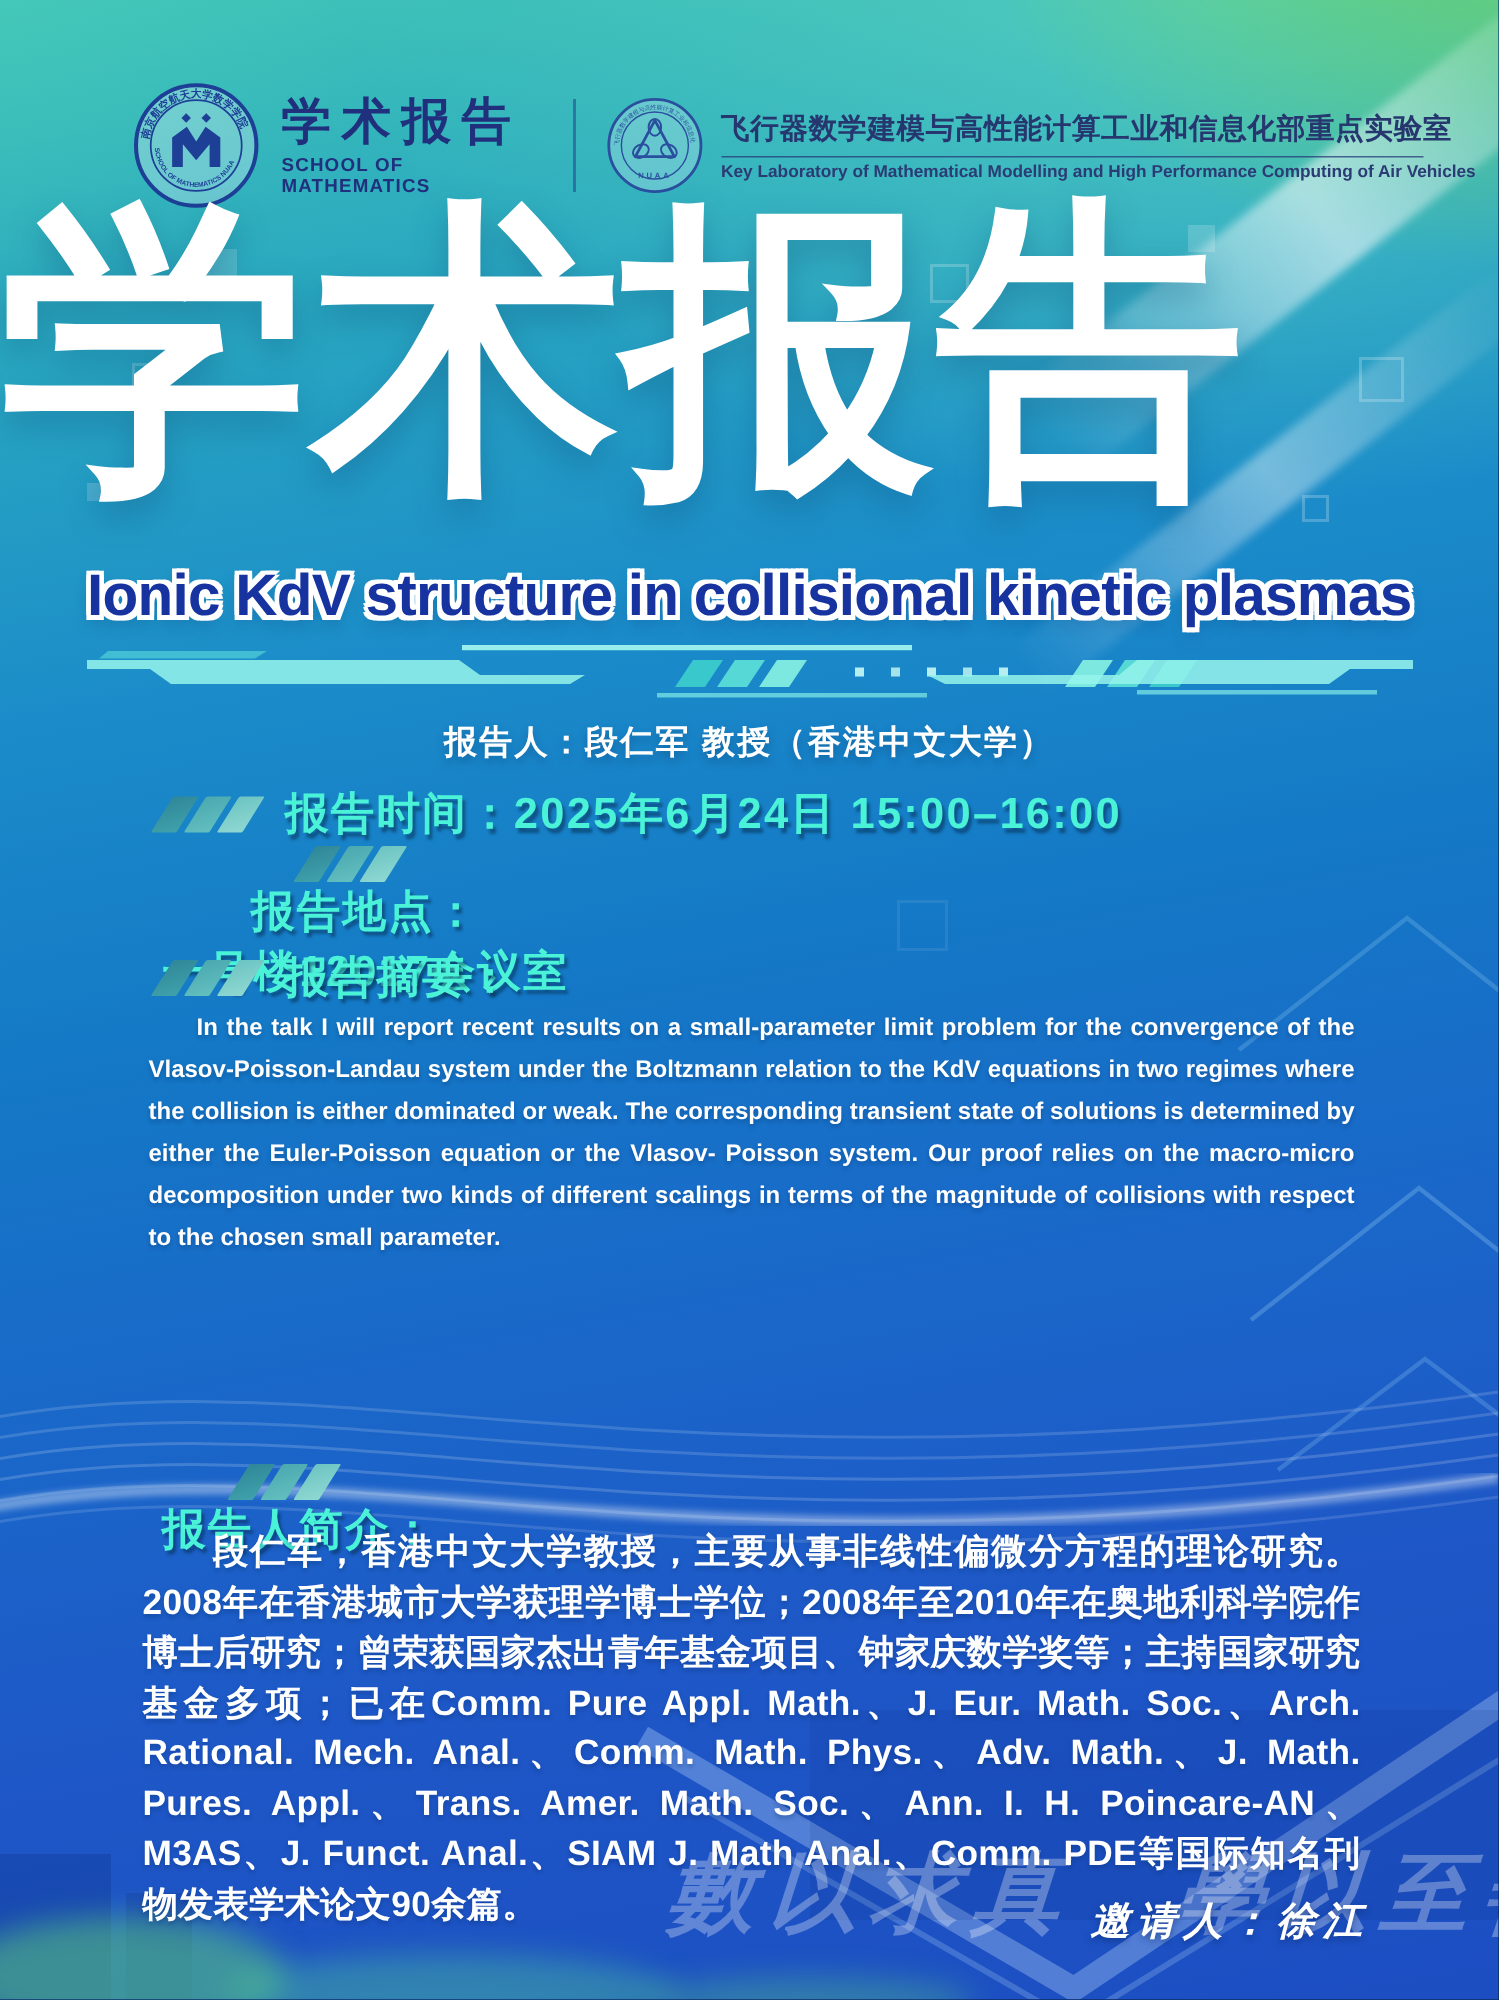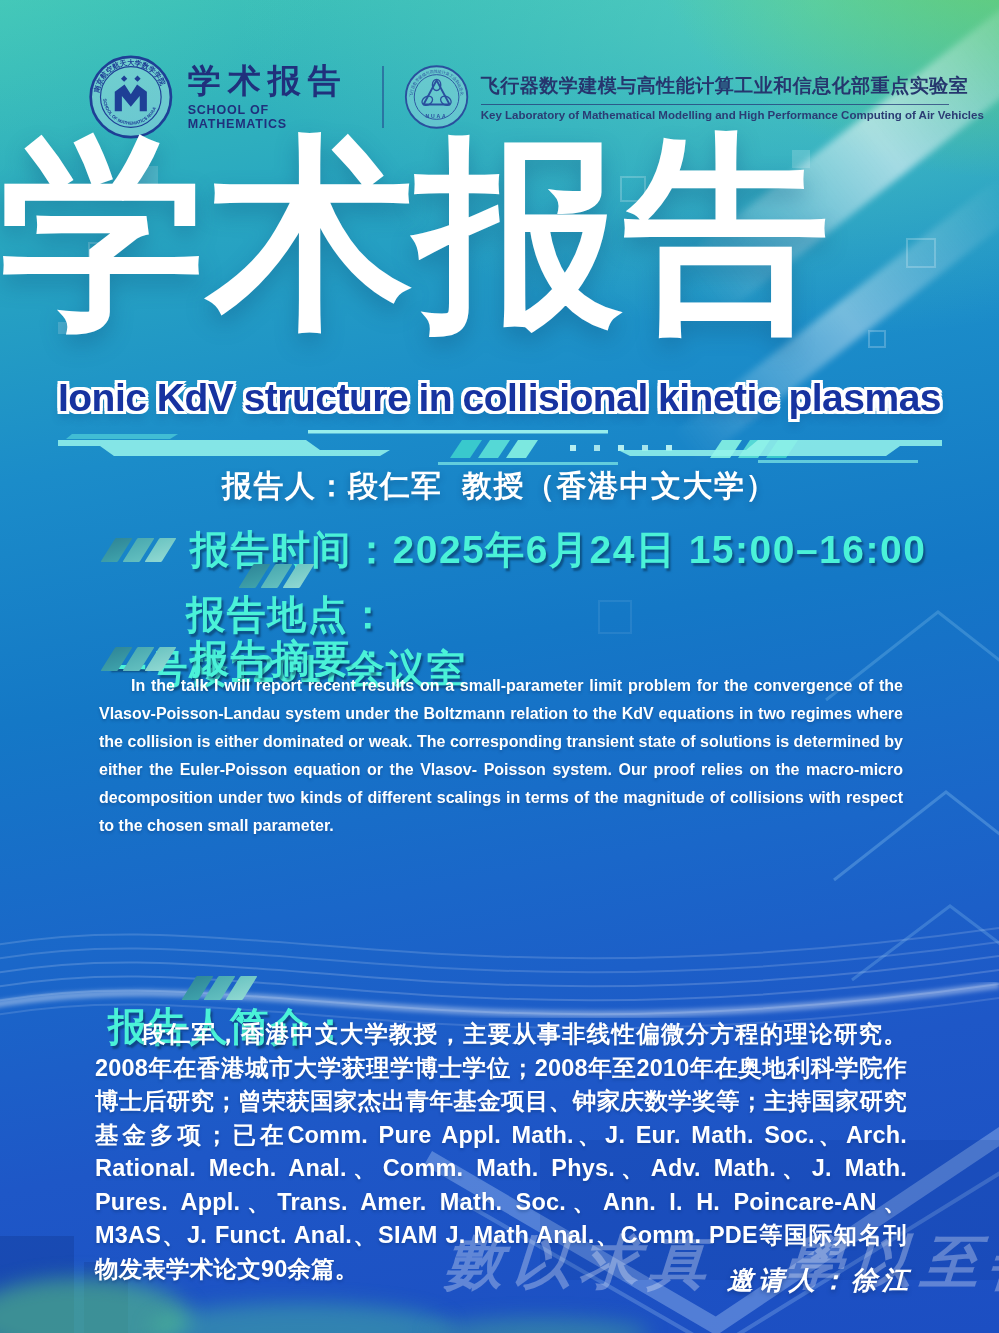--- a/index.html
+++ b/index.html
@@ -34,32 +34,32 @@
   .main-title{position:absolute;top:128px;left:0;width:100%;text-align:left;margin:0;
     font-size:206px;line-height:1.03;font-weight:900;color:#ffffff;letter-spacing:2px;white-space:nowrap;
     text-shadow:0 10px 22px rgba(15,80,125,.35);}
   .en-title{position:absolute;top:376px;left:0;width:100%;text-align:center;margin:0;
     font-size:39px;font-weight:800;color:#1733a0;letter-spacing:-.5px;white-space:nowrap;
     text-shadow:
       -3px -3px 0 #fff,3px -3px 0 #fff,-3px 3px 0 #fff,3px 3px 0 #fff,
       0 -3px 0 #fff,0 3px 0 #fff,-3px 0 0 #fff,3px 0 0 #fff,
       0 6px 10px rgba(10,50,110,.35);}
   .techdiv{position:absolute;top:424px;left:58px;width:884px;height:44px;pointer-events:none;}
-  .speaker{position:absolute;top:466px;left:0;width:100%;text-align:center;
-    font-size:30px;font-weight:800;color:#fff;letter-spacing:1.5px;
-    text-shadow:0 3px 6px rgba(10,60,110,.4);font-family:Liberation Mono, monospace;}
+  .speaker{position:absolute;top:480px;left:0;width:100%;text-align:center;
+    font-size:22px;font-weight:800;color:#fff;letter-spacing:1.5px;
+    text-shadow:0 3px 6px rgba(10,60,110,.4);}
   
   .row{position:absolute;left:108px;display:flex;align-items:center;}
   .slashes{display:inline-flex;margin-right:16px;}
   .slashes i{display:block;width:17px;height:24px;margin-right:5px;transform:skewX(-32deg);border-radius:1px;}
   .slashes i:nth-child(1){background:linear-gradient(160deg,#2f8798,#3fa2ab);}
   .slashes i:nth-child(2){background:linear-gradient(160deg,#4aa9b0,#63bfbf);}
   .slashes i:nth-child(3){background:linear-gradient(160deg,#6cc4c2,#8fd8d2);}
   .cyan{color:#4af2d8;font-weight:800;letter-spacing:1.5px;text-shadow:2px 3px 2px rgba(5,45,80,.55);}
-  .row .cyan{font-size:39px;white-space:nowrap;}
+  .row .cyan{font-size:29px;white-space:nowrap;}
   .row-time{top:523px;}
   .row-loc{top:564px;flex-direction:column;}
   .row-abs-h{top:632px;justify-content:flex-end;}
   .row-bio-h{top:976px;flex-direction:column;}
   
   .para{position:absolute;color:#fff;font-weight:700;text-align:justify;margin:0;
     text-shadow:0 2px 3px rgba(0,40,90,.3);}
   .abstract-text{top:672px;left:99px;width:804px;font-size:16px;line-height:28px;text-indent:2em;}
   .bio-text{top:1018px;left:95px;width:812px;font-size:23.5px;line-height:33.5px;text-indent:2em;letter-spacing:.2px;}
   

